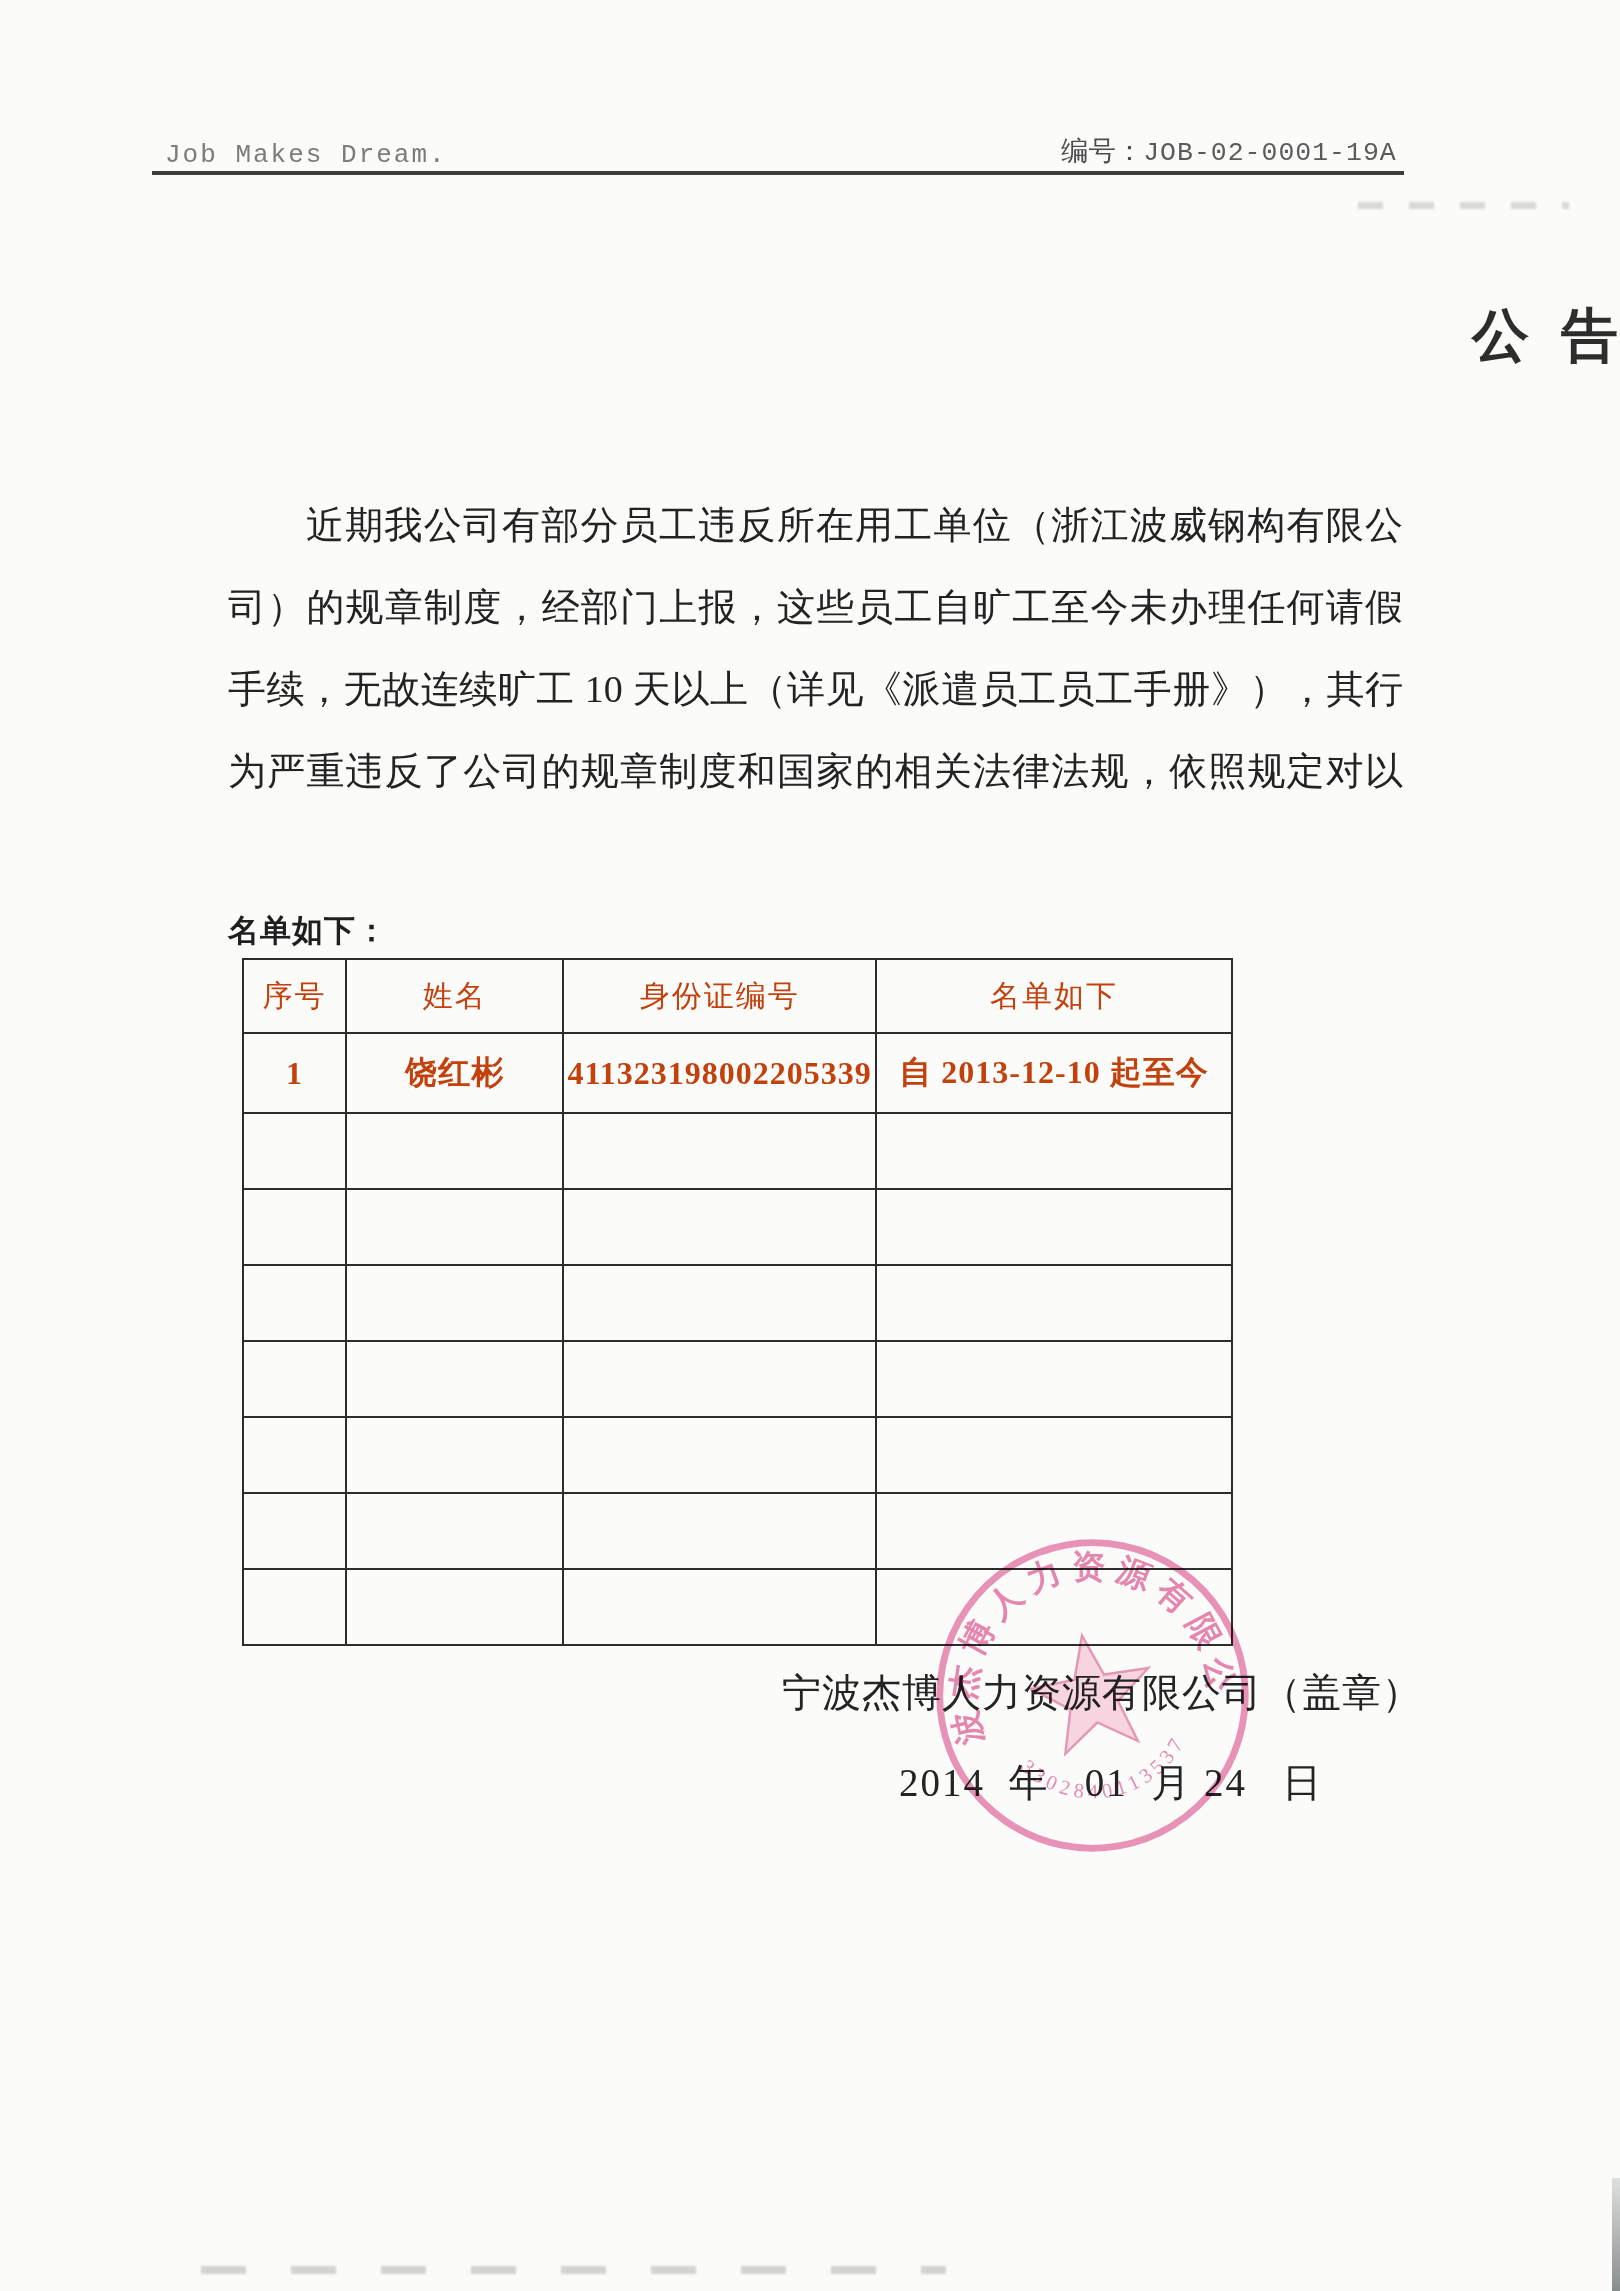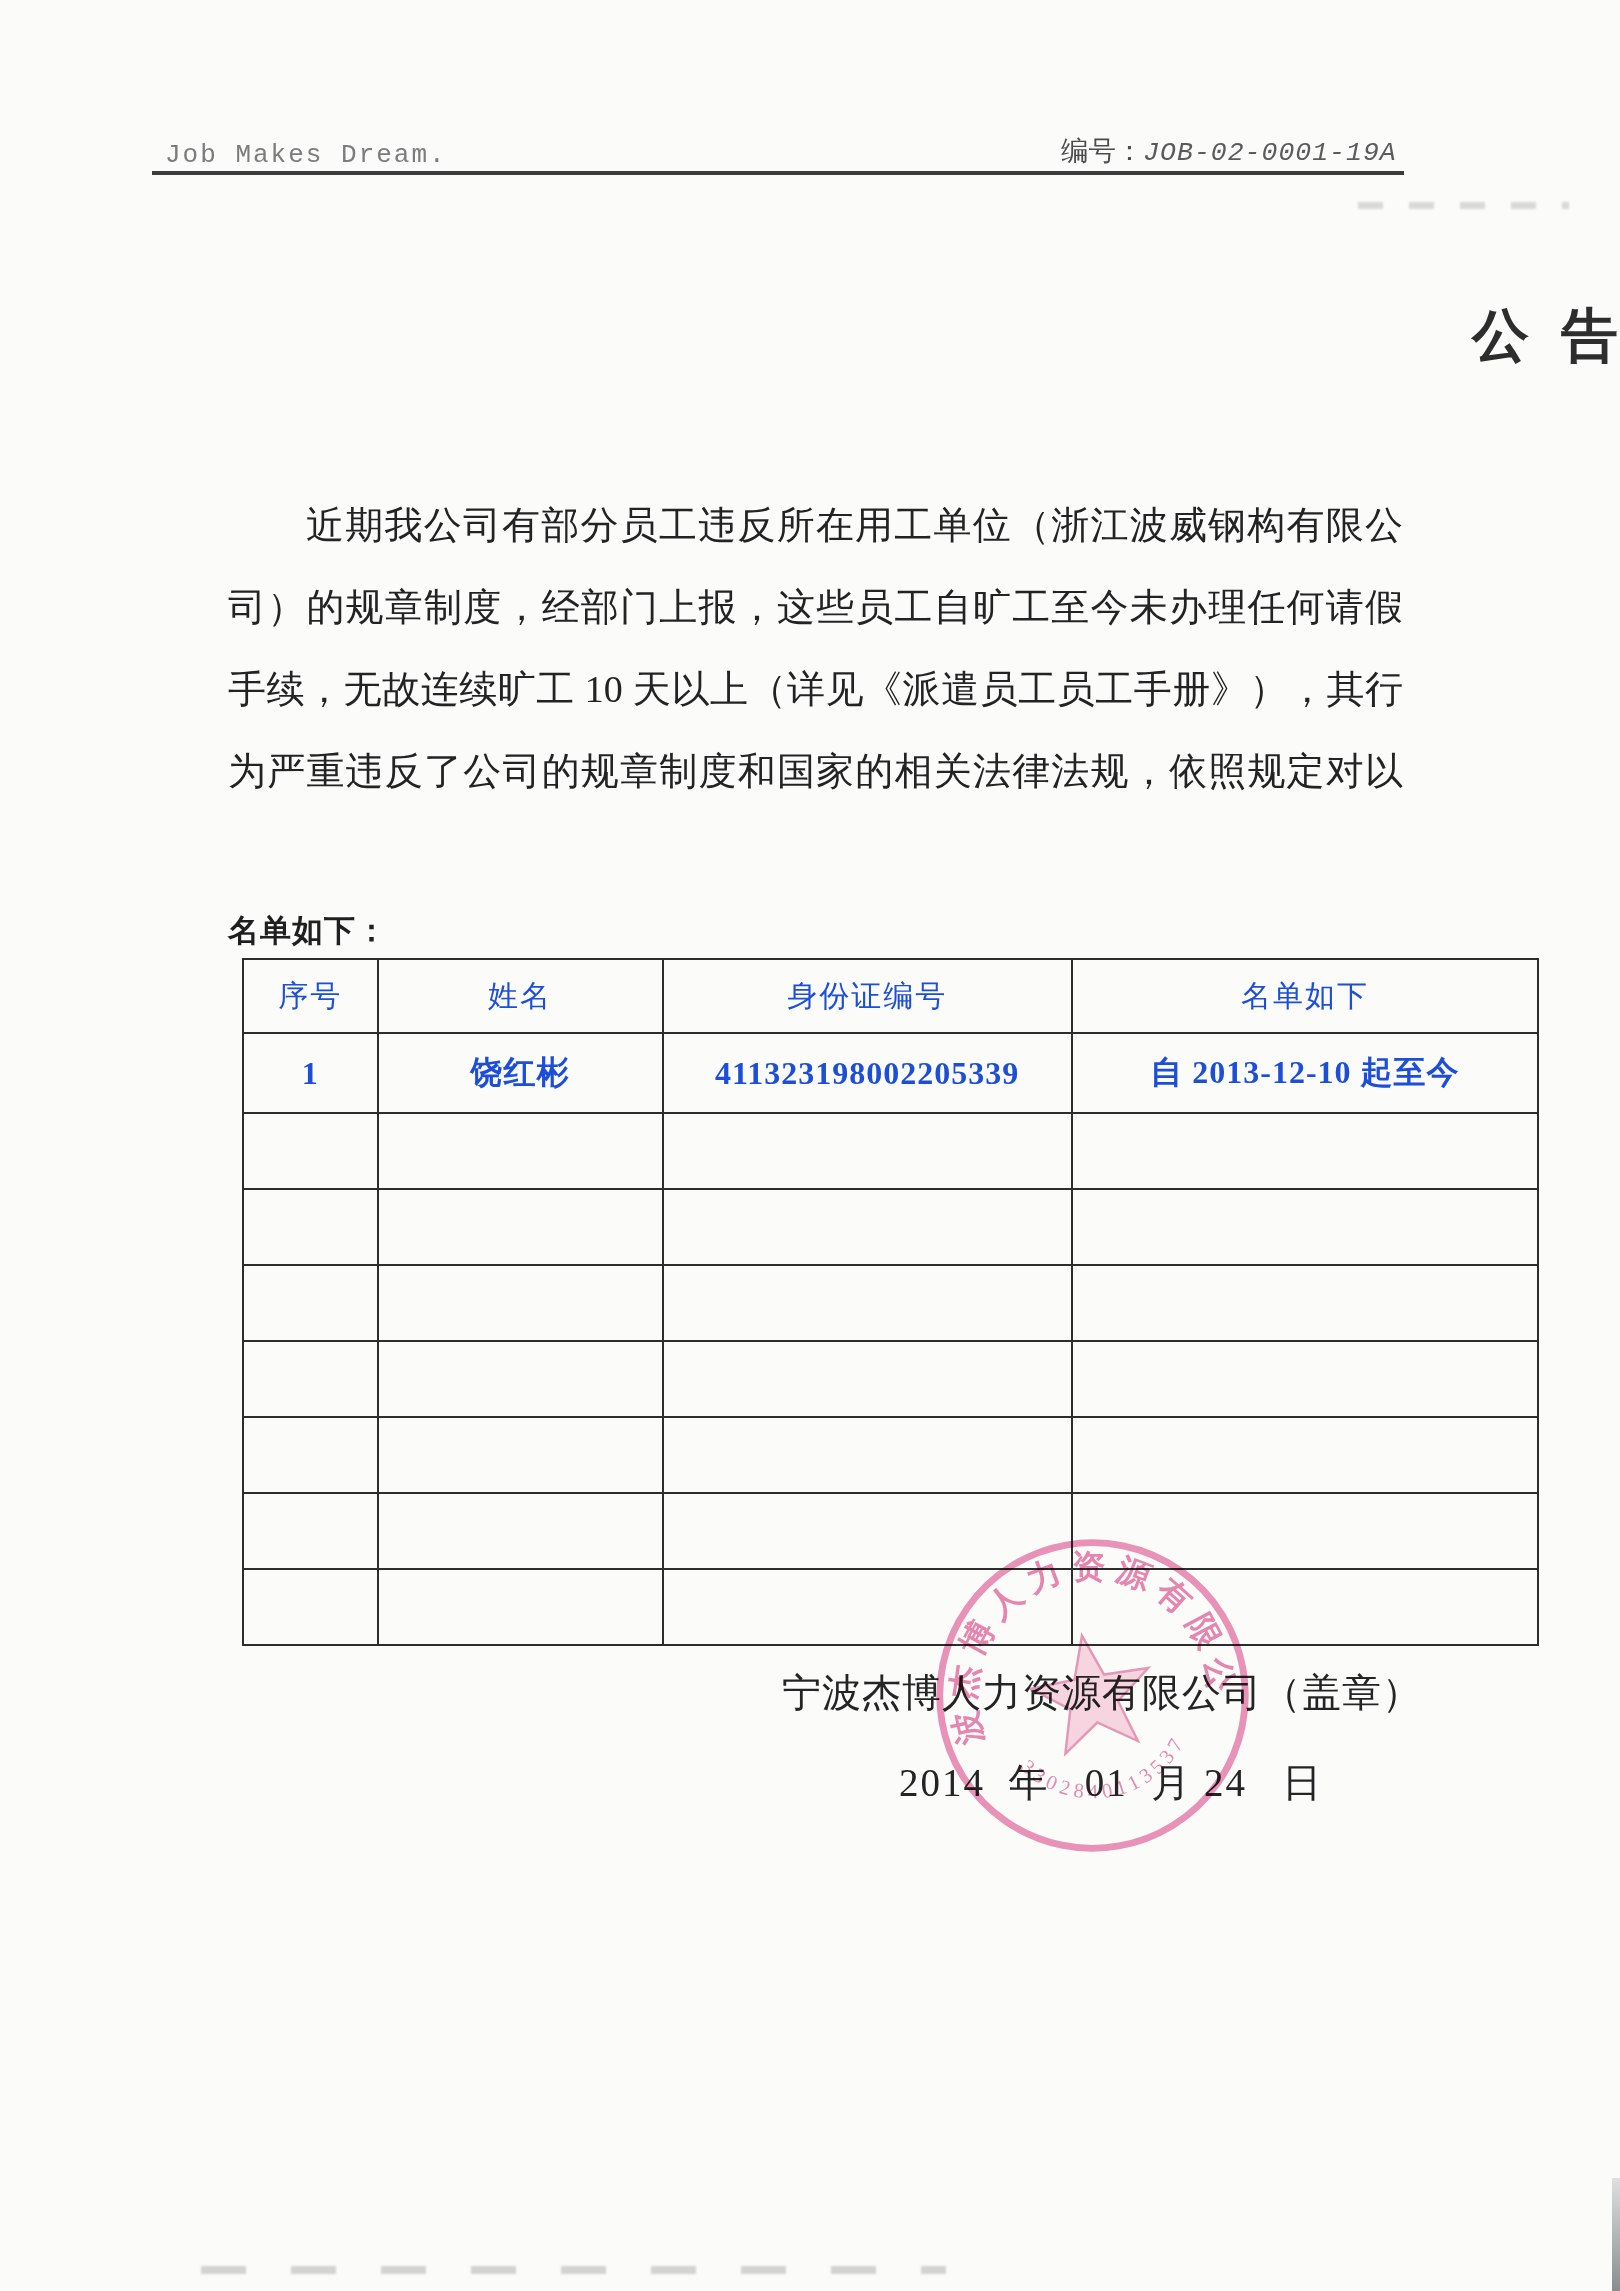--- a/index.html
+++ b/index.html
@@ -17,21 +17,21 @@
     position:absolute;left:165px;top:140px;
     font-family:"Liberation Mono","DejaVu Sans Mono",monospace;
     font-size:26px;color:#7c7c7c;letter-spacing:2px;white-space:pre;
   }
   .hdr-right{
     position:absolute;left:1061px;top:133px;white-space:pre;
     font-size:27.4px;color:#4c4c4c;
   }
   .hdr-right .code{
     font-family:"Liberation Mono","DejaVu Sans Mono",monospace;
-    font-size:26.5px;color:#5b5b5b;letter-spacing:1px;font-style:italic;
+    font-size:26.5px;color:#5b5b5b;letter-spacing:1px;
   }
   .hdr-rule{
     position:absolute;left:152px;top:171px;width:1252px;height:3.9px;
     background:#3c3c3c;
   }
   
   .doc-title{
     position:absolute;left:0;top:298px;width:100%;
     text-align:right;font-size:57px;font-weight:bold;color:#2d2d2d;
     word-spacing:13.7px;letter-spacing:2px;margin:0;
@@ -48,23 +48,23 @@
   }
   .body-line.first{text-indent:78px;}
   .body-line.last{text-align-last:left;}
   
   .list-label{
     position:absolute;left:228px;top:910px;
     font-size:31px;font-weight:bold;color:#1f1f1f;letter-spacing:1px;
   }
   
   table.roster{
-    position:absolute;left:242px;top:958px;width:1297px;
+    position:absolute;left:242px;top:958px;width:991px;
     border-collapse:collapse;table-layout:fixed;
-    font-size:30px;color:#1d4ed8;
+    font-size:30px;color:#c2410c;
   }
   table.roster th,table.roster td{
     border:2px solid #2d2d2d;
     text-align:center;vertical-align:middle;
     padding:0;overflow:hidden;
   }
   table.roster{border:2.9px solid #2d2d2d;}
   tr.hrow{height:74px;}
   tr.hrow th{font-weight:normal;font-size:30px;border-bottom-width:2.9px;letter-spacing:2px;}
   tr.drow{height:80px;}

